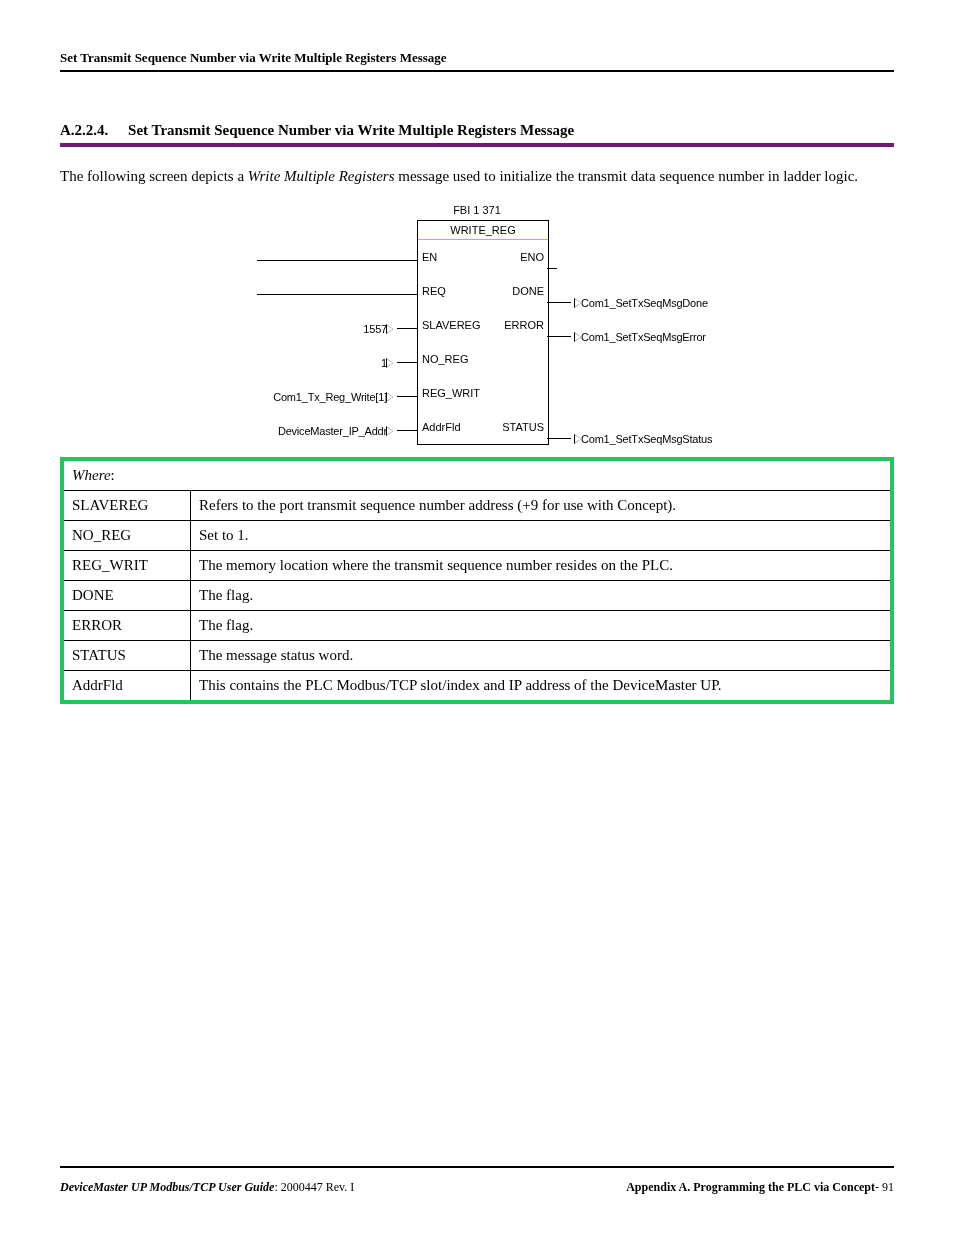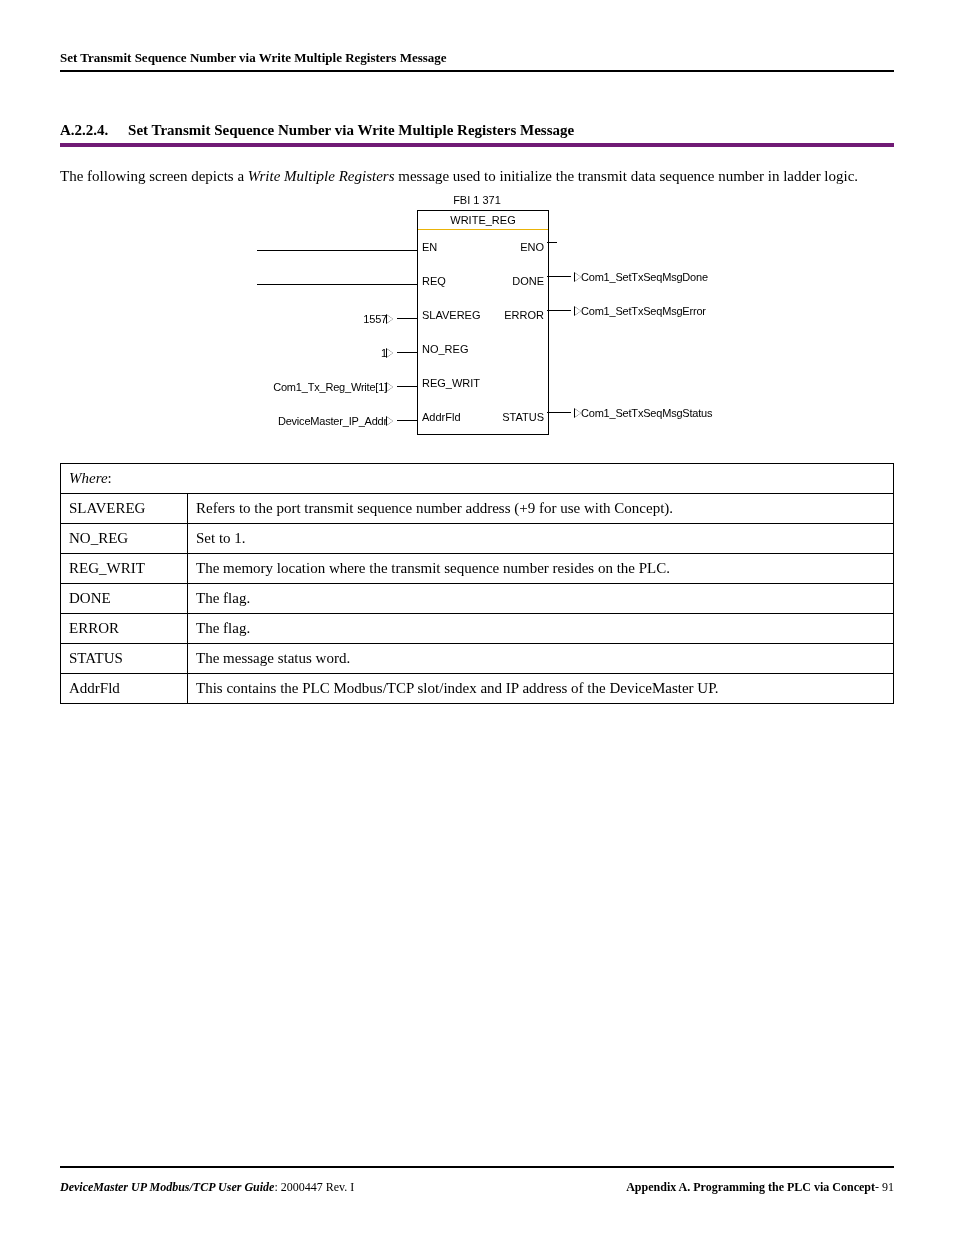--- a/index.html
+++ b/index.html
@@ -30,27 +30,27 @@
     font-weight: bold;
     font-size: 15px;
     padding-bottom: 4px;
     border-bottom: 4px solid #701a75;
     margin-bottom: 20px;
   }
   .section-head .num { margin-right: 16px; }
   .intro {
     font-size: 15px;
     line-height: 1.25;
-    margin-bottom: 8px;
+    margin-bottom: 18px;
   }
   .intro em { font-style: italic; }
   .figure-wrap {
     display: flex;
     justify-content: center;
-    margin-bottom: 28px;
+    margin-bottom: 12px;
   }
   .figure {
     font-family: Arial, Helvetica, sans-serif;
     font-size: 11px;
     position: relative;
     width: 480px;
   }
   .fb-row { display:flex; align-items:center; }
   .fb-col-left { width: 180px; text-align:right; padding-right:0; }
   .fb-col-box { width: 130px; }
@@ -121,21 +121,21 @@
     position:absolute;
     left:-6px; top:-4px;
     border-top:4px solid transparent;
     border-bottom:4px solid transparent;
     border-left:6px solid #fff;
   }
   .wire-label-left { margin-right:0px; letter-spacing:-0.2px; }
   .wire-label-right { margin-left:0px; letter-spacing:-0.2px; }
 
   .defs-table {
-    border:1px solid #22c55e;
+    border:4px solid #22c55e;
     border-collapse:collapse;
     width:100%;
     font-size:15px;
     margin-top: 10px;
   }
   .defs-table td {
     border:1px solid #000;
     padding:6px 8px;
     vertical-align:top;
   }
@@ -236,21 +236,21 @@
           <span class="tri-r outline"></span>
           <span class="wire-line" style="width:20px;"></span>
         </div>
         <div class="wire-left">
           <span class="wire-label-left">DeviceMaster_IP_Addr</span>
           <span class="tri-r outline"></span>
           <span class="wire-line" style="width:20px;"></span>
         </div>
       </div>
 
-      <div style="position:absolute; top:10px; left:310px; width:170px;text-align:right;">
+      <div style="position:absolute; top:26px; left:310px; width:170px;text-align:right;">
         <div style="height:22px;"></div>
         <div class="wire-right">
             <span class="wire-line" style="width:10px;"></span>
           </div>
         <div class="wire-right">
           <span class="wire-line" style="width:24px;"></span>
           <span class="tri-r outline"></span>
           <span class="wire-label-right">Com1_SetTxSeqMsgDone</span>
         </div>
         <div class="wire-right">

